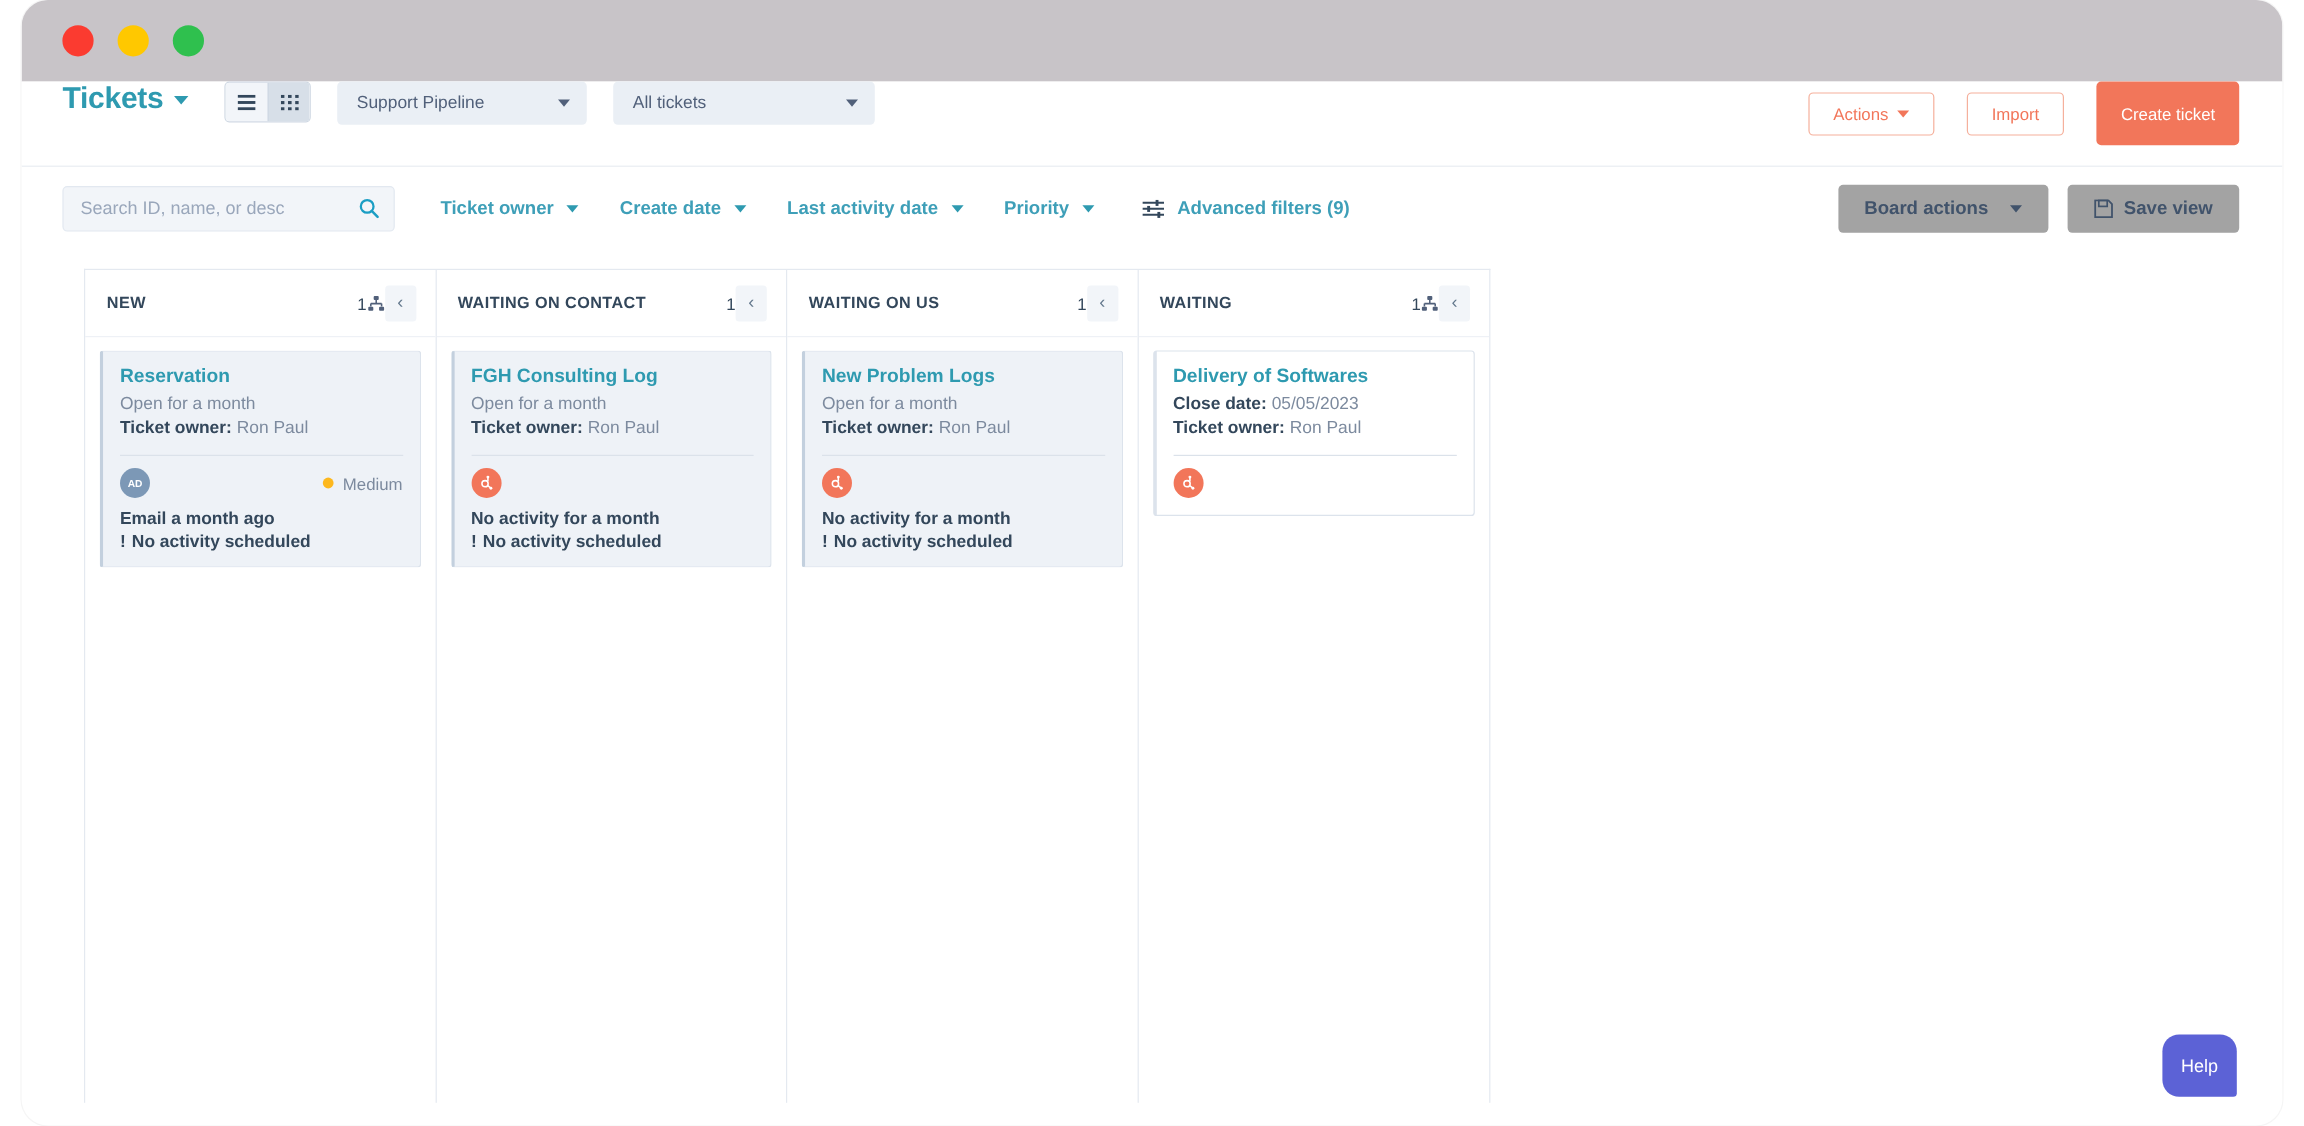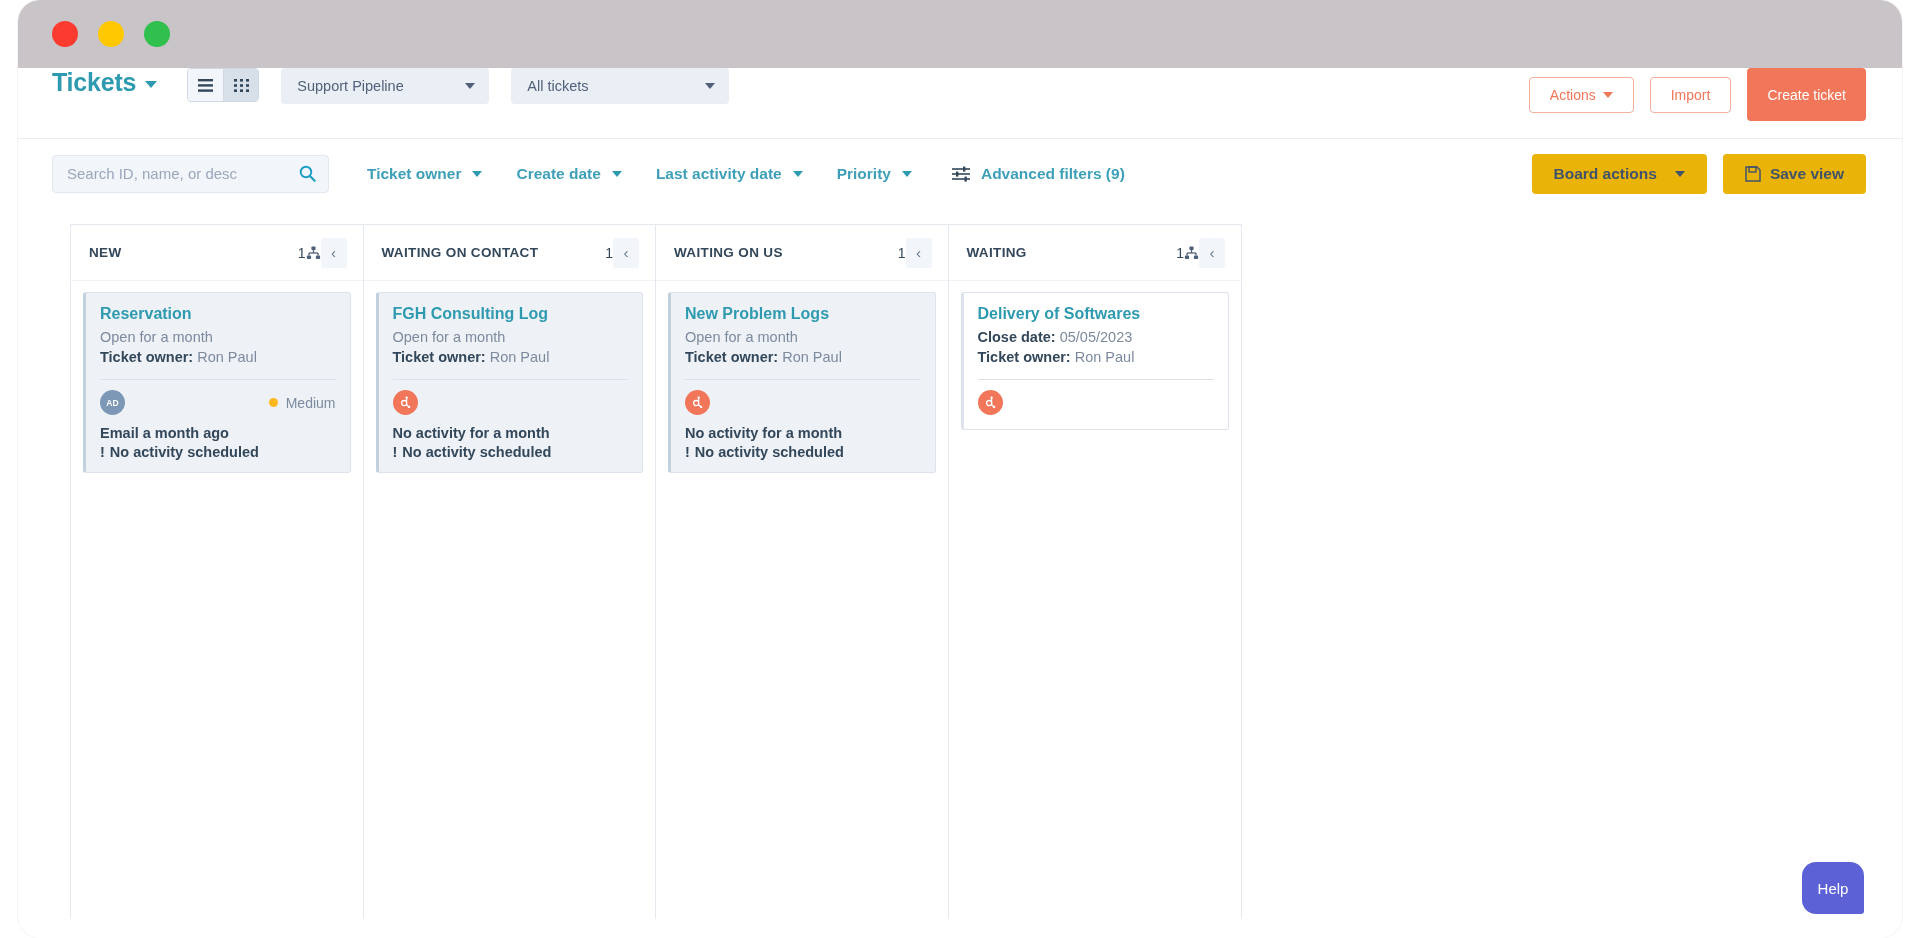--- a/index.html
+++ b/index.html
@@ -96,21 +96,21 @@
     color: #51607a;
     cursor: pointer;
   }
   .select-box.wide { width: 218px; }
 
   .header-right {
     position: absolute;
     right: 36px;
     display: flex;
     align-items: center;
-    gap: 16px;
+    gap: 27px;
   }
   .btn-outline {
     height: 36px;
     border: 1px solid #f5b09c;
     border-radius: 4px;
     color: #f2765a;
     background: #fff;
     font-size: 14px;
     display: flex; align-items: center; justify-content: center;
     padding: 0 20px;
@@ -166,21 +166,21 @@
   }
   .filter-link.first { margin-left: 38px; }
   .adv-filters { margin-left: 40px; display: flex; align-items: center; gap: 10px; }
 
   .filter-right {
     position: absolute; right: 36px;
     display: flex; align-items: center; gap: 16px;
   }
   .btn-grey {
     height: 40px;
-    background: #eab308;
+    background: #a3a3a3;
     border: none; border-radius: 4px;
     color: #41536b;
     font-size: 15.5px; font-weight: 700;
     display: flex; align-items: center; justify-content: center;
     gap: 9px;
     padding: 0 22px;
     cursor: pointer;
     white-space: nowrap;
   }
 

